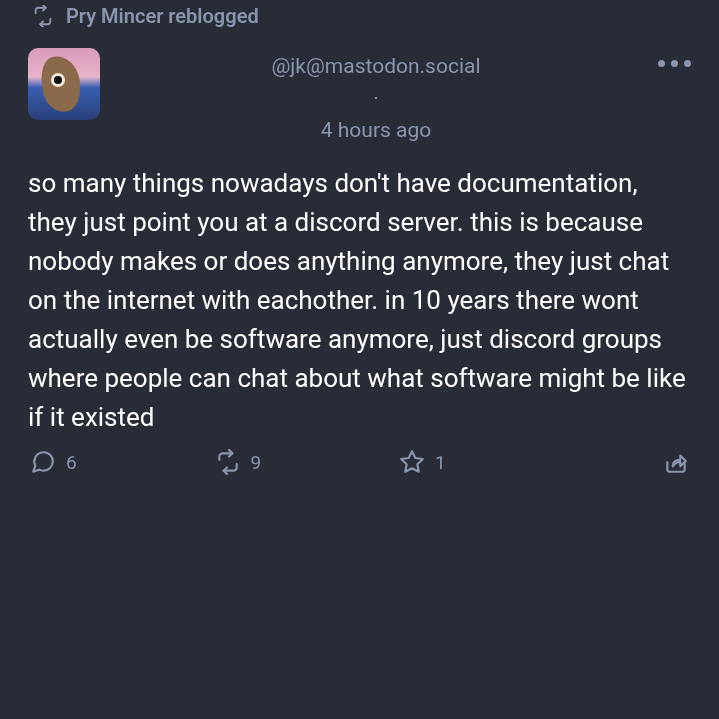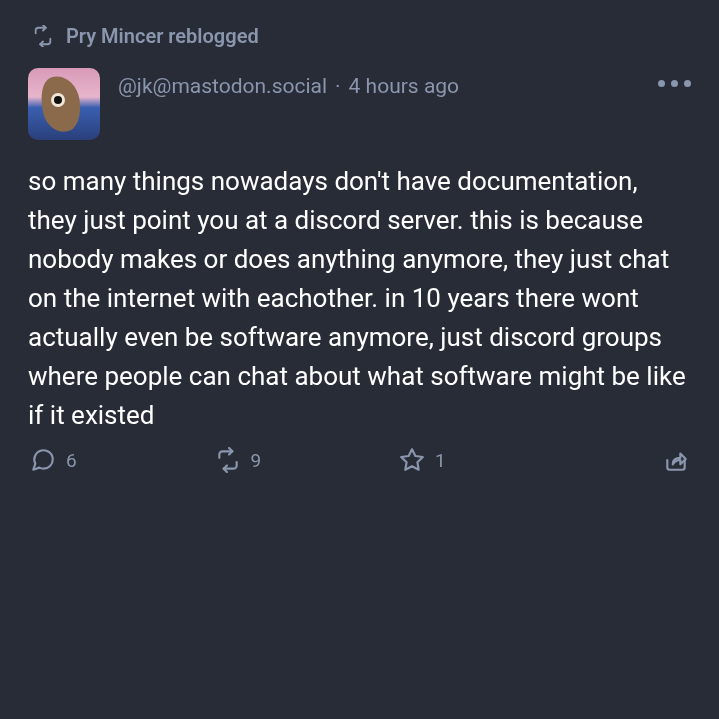--- a/index.html
+++ b/index.html
@@ -5,21 +5,21 @@
   * { box-sizing: border-box; margin: 0; padding: 0; }
   body {
     background: #282c37;
     font-family: -apple-system, BlinkMacSystemFont, "Segoe UI", Roboto, Helvetica, Arial, sans-serif;
     width: 719px;
     height: 719px;
     overflow: hidden;
     color: #d9e1e8;
   }
   .post {
-    padding: 24px 28px 18px 28px;
+    padding: 4px 28px 18px 28px;
   }
   .reblog-row {
     display: flex;
     align-items: center;
     gap: 12px;
     color: #8a96ad;
     font-size: 20px;
     font-weight: 600;
     margin-bottom: 20px;
     margin-left: 4px;
@@ -65,20 +65,21 @@
     color: #ffffff;
     line-height: 1.2;
   }
   .handle-row {
     display:flex;
     align-items:center;
     gap:8px;
     font-size: 21px;
     color: #8a96ad;
     margin-top:4px;
+    flex-direction:column;
   }
   .dot { color:#8a96ad; }
   .more-btn {
     color: #8a96ad;
     font-size: 28px;
     letter-spacing: 4px;
     line-height: 1;
     cursor: pointer;
     padding: 4px 0 4px 6px;
     display:flex;

